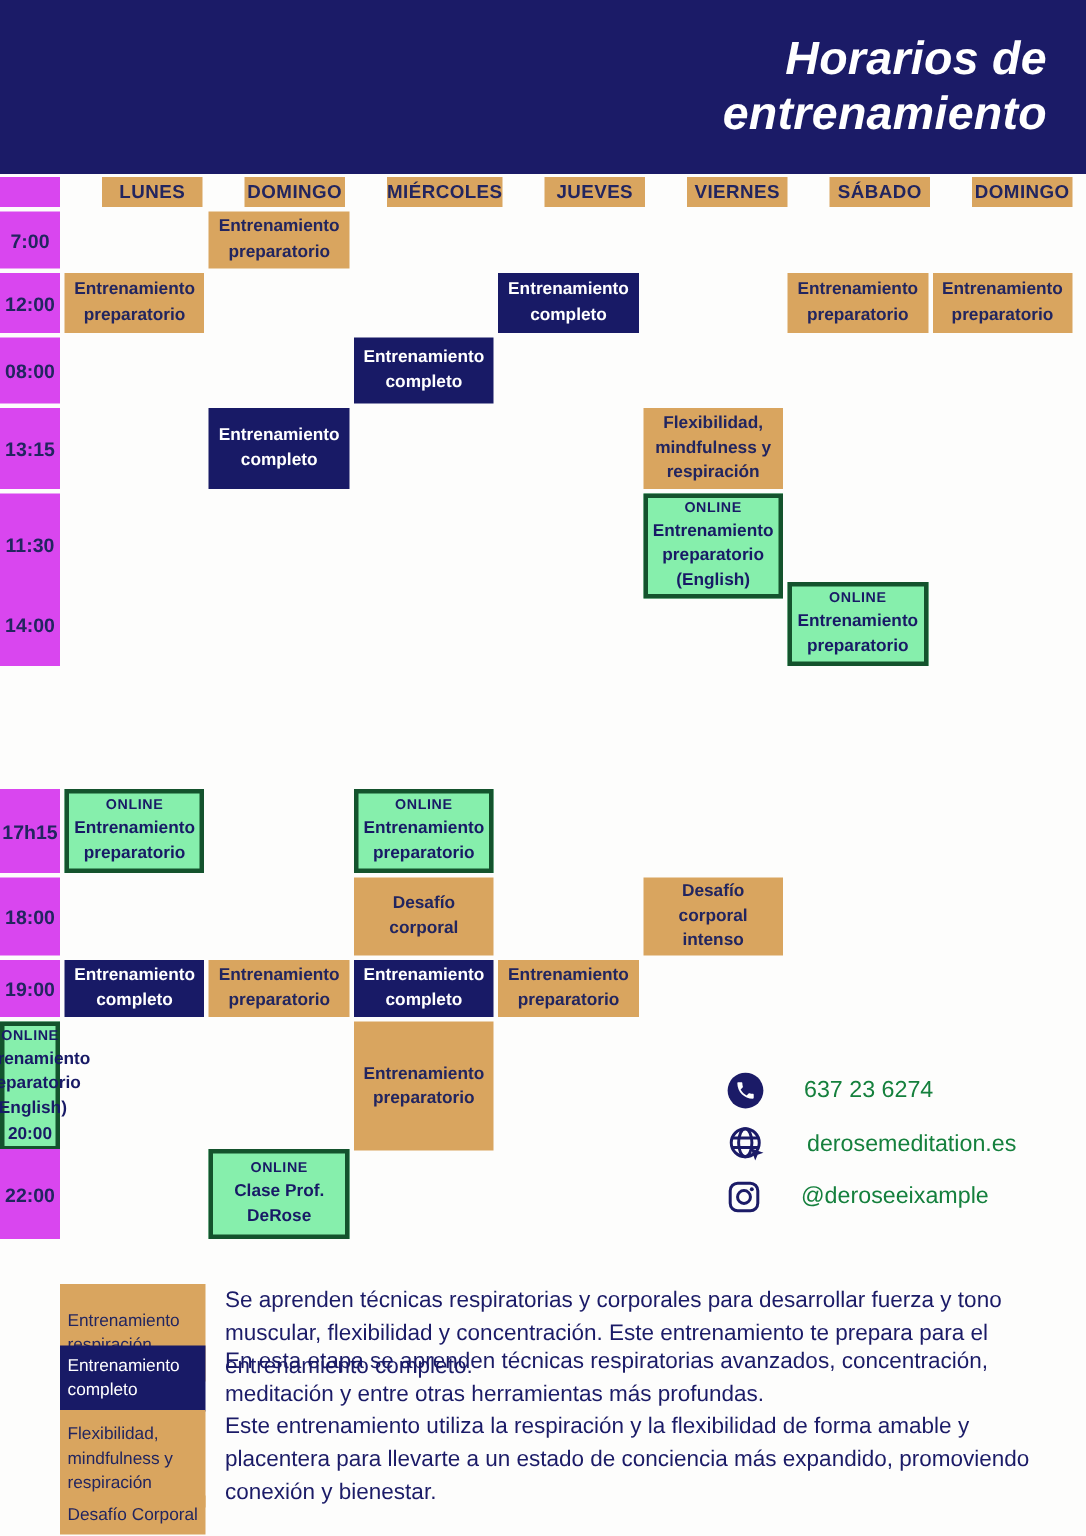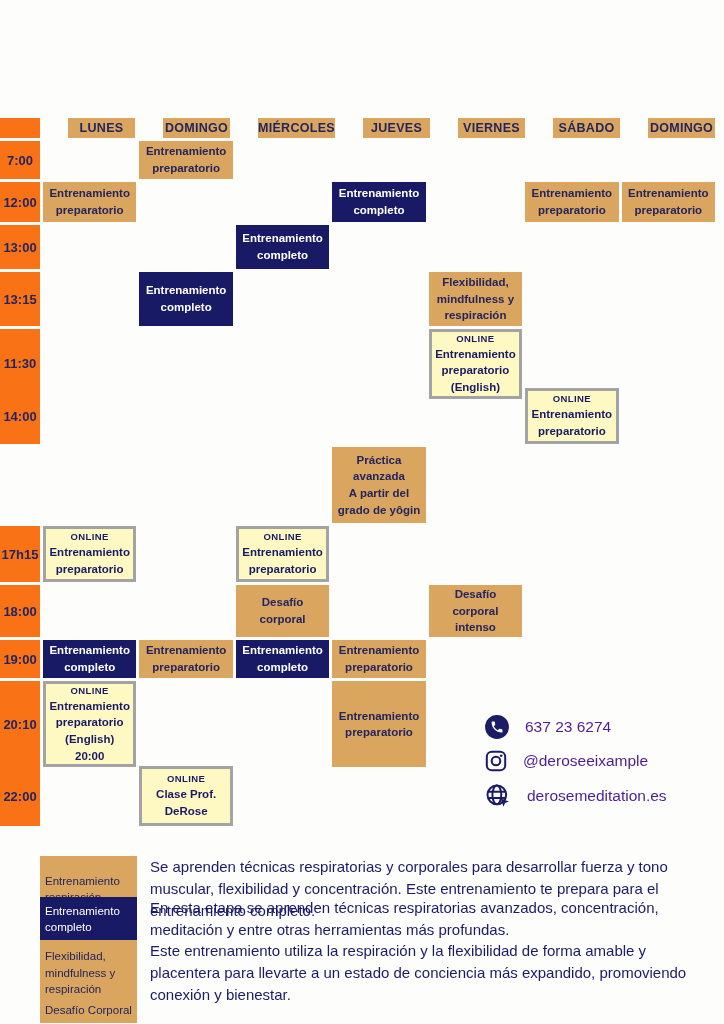--- a/index.html
+++ b/index.html
@@ -15,52 +15,58 @@
   }
   
   .schedule{position:absolute;top:118px;left:0;width:715px;}
   .t-row{display:grid;grid-template-columns:40px repeat(7,1fr);column-gap:3px;margin-bottom:3px;}
   .t-row.head{height:20px;gap:28px;}
   .day-cell{
     background:#d9a55f;color:#22255f;font-weight:bold;font-size:12.5px;letter-spacing:.3px;
     display:flex;align-items:center;justify-content:center;
   }
   .time-cell{
-    background:#f97316;color:#22255f;font-weight:bold;font-size:13px;
+    background:#d946ef;color:#22255f;font-weight:bold;font-size:13px;
     display:flex;align-items:center;justify-content:center;
   }
   .cell{
     display:flex;flex-direction:column;align-items:center;justify-content:center;
     text-align:center;font-weight:bold;font-size:11.5px;line-height:1.45;
   }
   .cell.tan{background:#d9a55f;color:#22255f;}
   .cell.navy{background:#181a66;color:#ffffff;}
-  .cell.online{background:#fef9c3;border:3px solid #a3a3a3;color:#181a66;}
+  .cell.online{background:#86efac;border:3px solid #14532d;color:#181a66;}
   .cell.empty{background:transparent;}
   .online-tag{font-size:9.5px;letter-spacing:.4px;}
   
   .contact{position:absolute;left:484px;top:714px;display:flex;flex-direction:column;gap:9px;}
-  .contact-row{display:flex;align-items:center;gap:15px;color:#4c1d95;font-size:15.5px;}
+  .contact-row{display:flex;align-items:center;gap:26px;color:#15803d;font-size:15.5px;}
   .contact-row .ic{flex:0 0 auto;display:flex;align-items:center;justify-content:center;}
   
   .legend{position:absolute;left:40px;top:856px;width:664px;display:flex;flex-direction:column;gap:3px;}
   .legend-row{display:grid;grid-template-columns:97px 1fr;column-gap:13px;align-items:center;}
   .legend-swatch{
     height:100%;box-sizing:border-box;padding:3px 5px;font-size:11.5px;line-height:1.4;
     display:flex;flex-direction:column;justify-content:center;
   }
   .legend-swatch.tan{background:#d9a55f;color:#22255f;}
   .legend-swatch.navy{background:#181a66;color:#ffffff;}
   .legend-desc{color:#1b1b67;font-size:15px;line-height:1.45;}
 </style>
 </head>
 <body>
 
 <div class="page">
 
+  <div class="banner">
+    <div class="title">
+      <div>Horarios de</div>
+      <div>entrenamiento</div>
+    </div>
+  </div>
 
   <div class="schedule" id="schedule">
       <div class="t-row head">
         <div class="time-cell"></div>
         <div class="day-cell">LUNES</div>
         <div class="day-cell">DOMINGO</div>
         <div class="day-cell">MIÉRCOLES</div>
         <div class="day-cell">JUEVES</div>
         <div class="day-cell">VIERNES</div>
         <div class="day-cell">SÁBADO</div>
@@ -95,21 +101,21 @@
         <div class="cell tan">
           <div class="line">Entrenamiento</div>
           <div class="line">preparatorio</div>
         </div>
         <div class="cell tan">
           <div class="line">Entrenamiento</div>
           <div class="line">preparatorio</div>
         </div>
       </div>
       <div class="t-row" style="height: 44px;">
-        <div class="time-cell">13:00</div>
+        <div class="time-cell">08:00</div>
         <div class="cell empty"></div>
         <div class="cell empty"></div>
         <div class="cell navy">
           <div class="line">Entrenamiento</div>
           <div class="line">completo</div>
         </div>
         <div class="cell empty"></div>
         <div class="cell empty"></div>
         <div class="cell empty"></div>
         <div class="cell empty"></div>
@@ -158,26 +164,20 @@
           <div class="line">Entrenamiento</div>
           <div class="line">preparatorio</div>
         </div>
         <div class="cell empty"></div>
       </div>
       <div class="t-row" style="height: 76px;">
         <div class="cell empty"></div>
         <div class="cell empty"></div>
         <div class="cell empty"></div>
         <div class="cell empty"></div>
-        <div class="cell tan">
-          <div class="line">Práctica</div>
-          <div class="line">avanzada</div>
-          <div class="line">A partir del</div>
-          <div class="line">grado de yôgin</div>
-        </div>
         <div class="cell empty"></div>
         <div class="cell empty"></div>
       </div>
       <div class="t-row" style="height: 56px;">
         <div class="time-cell">17h15</div>
         <div class="cell online">
           <div class="line online-tag">ONLINE</div>
           <div class="line">Entrenamiento</div>
           <div class="line">preparatorio</div>
         </div>
@@ -225,21 +225,20 @@
         </div>
         <div class="cell tan">
           <div class="line">Entrenamiento</div>
           <div class="line">preparatorio</div>
         </div>
         <div class="cell empty"></div>
         <div class="cell empty"></div>
         <div class="cell empty"></div>
       </div>
       <div class="t-row" style="height: 82px;">
-        <div class="time-cell">20:10</div>
         <div class="cell online">
           <div class="line online-tag">ONLINE</div>
           <div class="line">Entrenamiento</div>
           <div class="line">preparatorio</div>
           <div class="line">(English)</div>
           <div class="line">20:00</div>
         </div>
         <div class="cell empty"></div>
         <div class="cell empty"></div>
         <div class="cell tan">
@@ -268,42 +267,42 @@
 
   <div class="contact">
     <div class="contact-row">
       <span class="ic">
         <svg width="26" height="26" viewBox="0 0 24 24">
             <circle cx="12" cy="12" r="11" fill="#1b1b67"></circle>
             <path fill="#ffffff" transform="translate(5.3,5.3) scale(0.56)" d="M6.62 10.79c1.44 2.83 3.76 5.14 6.59 6.59l2.2-2.21c.27-.27.67-.36 1.02-.24 1.12.37 2.33.57 3.57.57.55 0 1 .45 1 1V20c0 .55-.45 1-1 1-9.39 0-17-7.61-17-17 0-.55.45-1 1-1h3.5c.55 0 1 .45 1 1 0 1.25.2 2.45.57 3.57.11.35.03.74-.25 1.02l-2.2 2.2z"></path>
           </svg>
       </span>
       <span>637 23 6274</span>
-    </div>
-    <div class="contact-row">
-      <span class="ic">
-        <svg width="24" height="24" viewBox="0 0 24 24" fill="none" stroke="#1b1b67" stroke-width="2">
-          <rect x="2.8" y="2.8" width="18.4" height="18.4" rx="5"></rect>
-          <circle cx="12" cy="12" r="4.3"></circle>
-          <circle cx="17.2" cy="6.8" r="1.3" fill="#1b1b67" stroke="none"></circle>
-        </svg>
-      </span>
-      <span>@deroseeixample</span>
     </div>
     <div class="contact-row">
       <span class="ic">
         <svg width="28" height="28" viewBox="0 0 24 24" fill="none" stroke="#1b1b67" stroke-width="1.7">
           <circle cx="11" cy="11" r="8"></circle>
           <ellipse cx="11" cy="11" rx="3.8" ry="8"></ellipse>
           <path d="M3.4 8.3h15.2M3.4 13.7h15.2"></path>
           <path d="M14.2 14.2 L21.4 16.7 L18.1 17.9 L16.7 21.2 Z" fill="#1b1b67" stroke="none"></path>
         </svg>
       </span>
       <span>derosemeditation.es</span>
     </div>
+    <div class="contact-row">
+      <span class="ic">
+        <svg width="24" height="24" viewBox="0 0 24 24" fill="none" stroke="#1b1b67" stroke-width="2">
+          <rect x="2.8" y="2.8" width="18.4" height="18.4" rx="5"></rect>
+          <circle cx="12" cy="12" r="4.3"></circle>
+          <circle cx="17.2" cy="6.8" r="1.3" fill="#1b1b67" stroke="none"></circle>
+        </svg>
+      </span>
+      <span>@deroseeixample</span>
+    </div>
   </div>
 
   <div class="legend" id="legend">
       <div class="legend-row" style="height: 38px;">
         <div class="legend-swatch tan">
           <div>Entrenamiento</div>
           <div>respiración</div>
         </div>
         <div class="legend-desc">Se aprenden técnicas respiratorias y corporales para desarrollar fuerza y tono muscular, flexibilidad y concentración. Este entrenamiento te prepara para el entrenamiento completo.</div>
       </div>

